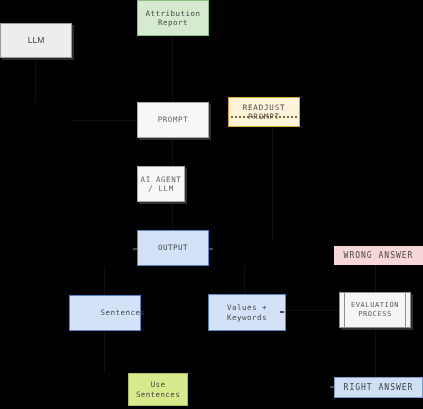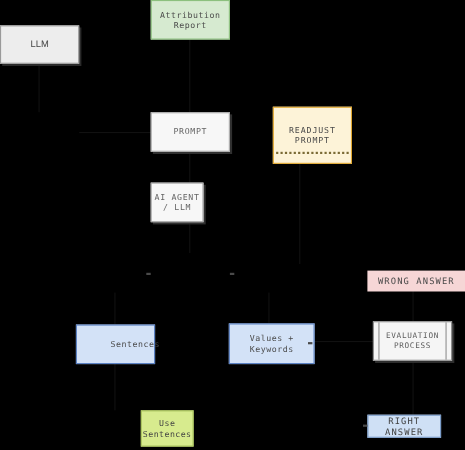--- a/index.html
+++ b/index.html
@@ -165,29 +165,32 @@
 
   <div class="node n-process" style="left:0px; top:23px; width:72px; height:35px;">
     <span>LLM</span>
   </div>
 
 
   <div class="node n-process-light" style="left:137px; top:102px; width:72px; height:36px;">
     <span>PROMPT</span>
   </div>
 
-  <div class="node n-amber" style="left:248px; top:97px; width:72px; height:52px;">
+  <div class="node n-amber" style="left:228px; top:97px; width:72px; height:30px;">
     <span>READJUST PROMPT</span>
     <span class="dotline"></span>
   </div>
 
   <div class="node n-process-light" style="left:137px; top:166px; width:48px; height:36px;">
     <span>AI AGENT / LLM</span>
   </div>
 
+  <div class="node n-blue" style="left:137px; top:230px; width:72px; height:36px;">
+    <span>OUTPUT</span>
+  </div>
   <div class="stub" style="left:133px; top:248px; width:4px; height:2px;"></div>
   <div class="stub" style="left:209px; top:248px; width:4px; height:2px;"></div>
 
   <div class="node n-pink" style="left:334px; top:230px; width:89px; height:19px;">
     <span>WRONG ANSWER</span>
   </div>
 
   <div class="node n-blue" style="left:69px; top:295px; width:72px; height:36px;padding-left:36px;">
     <span>Sentences</span>
   </div>
@@ -196,22 +199,22 @@
     <span>Values +
 Keywords</span>
   </div>
   <div class="stub" style="left:280px; top:311px; width:4px; height:2px;"></div>
 
   <div class="node n-pre" style="left:339px; top:292px; width:72px; height:36px;">
     <span>EVALUATION
 PROCESS</span>
   </div>
 
-  <div class="node n-lime" style="left:128px; top:373px; width:48px; height:33px;">
+  <div class="node n-lime" style="left:128px; top:373px; width:60px; height:33px;">
     <span>Use Sentences</span>
   </div>
 
-  <div class="node n-blue-thin" style="left:334px; top:377px; width:67px; height:21px;">
+  <div class="node n-blue-thin" style="left:334px; top:377px; width:89px; height:21px;">
     <span>RIGHT ANSWER</span>
   </div>
   <div class="stub" style="left:330px; top:386px; width:4px; height:2px;"></div>
 
 </div>
 
 </body></html>

